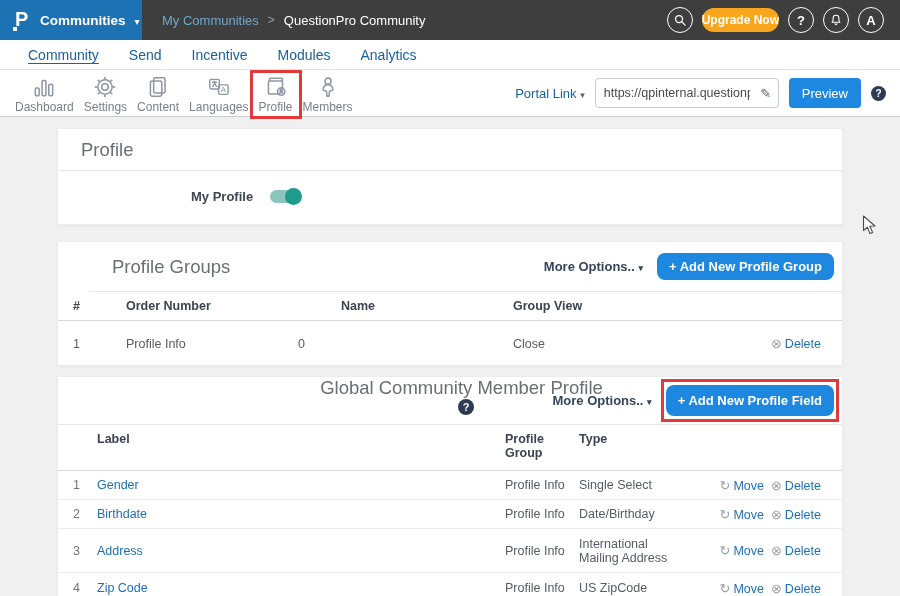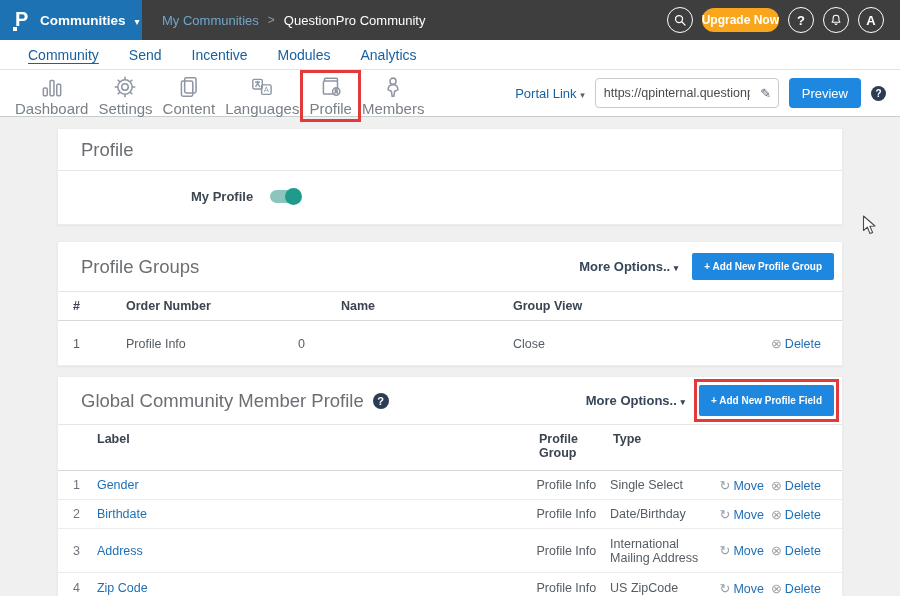--- a/index.html
+++ b/index.html
@@ -31,21 +31,21 @@
 
   
   .tabbar { position:absolute; left:0; top:40px; width:900px; height:30px; background:#fff; border-bottom:1px solid #e3e3e3; display:flex; align-items:center; gap:30px; padding-left:28px; }
   .tab { color:#19619f; font-size:14px; font-weight:500; cursor:pointer; }
   .tab.active { text-decoration:underline; text-underline-offset:3px; }
 
   
   .toolbar { position:absolute; left:0; top:70px; width:900px; height:47px; background:#fff; border-bottom:1px solid #c8cdd0; display:flex; align-items:flex-start; padding:3px 0 0 10px; }
   .tool-item { position:relative; display:flex; flex-direction:column; align-items:center; gap:0px; padding:1px 5px; cursor:pointer; }
   .tool-item svg { display:block; }
-  .tool-label { font-size:15px; color:#7a8087; white-space:nowrap; }
+  .tool-label { font-size:12px; color:#7a8087; white-space:nowrap; }
   .annotation-frame { position:absolute; border:3px solid var(--annotation-red); pointer-events:none; }
   .tool-item .annotation-frame { left:-4px; top:-3px; right:-4px; bottom:-4px; }
   .toolbar-right { margin-left:auto; display:flex; align-items:center; padding-right:14px; gap:10px; height:40px; }
   .portal-link { color:#19619f; font-size:13px; cursor:pointer; white-space:nowrap; }
   .portal-link .caret { font-size:9px; color:#55606b; }
   .url-group { display:flex; align-items:center; width:184px; height:30px; border:1px solid #c6cbd0; border-radius:4px; background:#fff; overflow:hidden; }
   .url-input { flex:1; border:none; outline:none; font-family:inherit; font-size:12.5px; color:#4a4a4a; padding:0 4px 0 8px; min-width:0; background:#fff; }
   .pencil-addon { width:24px; height:100%; display:flex; align-items:center; justify-content:center; color:#5d6470; font-size:13px; cursor:pointer; }
   .preview-btn { height:30px; padding:7px 13px; background:var(--accent-blue); color:#fff; border:none; border-radius:4px; font-family:inherit; font-size:13px; cursor:pointer; }
   .help-badge { width:15px; height:15px; border-radius:50%; background:#2d3c55; color:#fff; font-size:10px; font-weight:700; display:flex; align-items:center; justify-content:center; cursor:pointer; }
@@ -60,21 +60,21 @@
   .toggle-row { display:flex; align-items:center; gap:17px; margin:18px 0 0 133px; }
   .toggle-label { font-weight:700; font-size:13px; color:#3d4752; }
   .toggle { position:relative; width:30px; height:13px; background:#8cc5bd; border-radius:7px; cursor:pointer; }
   .toggle .knob { position:absolute; right:-2px; top:-2px; width:17px; height:17px; border-radius:50%; background:var(--teal); }
 
   #card-groups { top:241px; height:125px; }
   #card-member { top:376px; height:221px; }
   .head-right { position:absolute; right:8px; top:0; height:100%; display:flex; align-items:center; gap:14px; }
   .more-options { color:#36455a; font-size:13px; font-weight:600; cursor:pointer; white-space:nowrap; }
   .more-options .caret { font-size:9px; }
-  .add-btn { height:27px; padding:0 12px; background:var(--accent-blue); color:#fff; border:none; border-radius:2px; font-family:inherit; font-size:10px; font-weight:600; cursor:pointer; white-space:nowrap; }
+  .add-btn { height:27px; padding:0 12px; background:var(--accent-blue); color:#fff; border:none; border-radius:8px; font-family:inherit; font-size:13px; font-weight:600; cursor:pointer; white-space:nowrap; }
   .btn-wrap { position:relative; }
   .btn-wrap .annotation-frame { left:-5px; top:-6px; right:-5px; bottom:-6px; }
   #card-member .add-btn { height:31px; }
   .title-help { width:16px; height:16px; border-radius:50%; background:#2d3c55; color:#fff; font-size:11px; font-weight:700; display:flex; align-items:center; justify-content:center; margin-left:9px; cursor:pointer; }
 
   
   .tbl-row { display:flex; padding:0 15px; align-items:center; }
   .tbl-header { font-weight:700; color:#3b4450; }
   .tbl-row .cell { padding-right:6px; }
   a.link { color:#1f6fb5; text-decoration:none; cursor:pointer; }
@@ -83,29 +83,29 @@
   .actions-cell .gap { display:inline-block; width:7px; }
 
   
   .g-num { width:53px; }
   .g-name { width:172px; }
   .g-order { width:215px; }
   .g-view { flex:1; }
   .g-actions { width:120px; text-align:right; }
   #card-groups .tbl-header { height:29px; border-bottom:1px solid #d8d8d8; }
   #card-groups .tbl-body-row { height:45px; }
-  #card-groups .card-head { height:50px; border-bottom:1px solid #e6e6e6; }
+  #card-groups .card-head { height:50px; border-bottom:1px solid #e6e6e6;margin-left:31px; }
 
   
   .m-num { width:24px; color:#6d747b; }
-  .m-label { width:442px; }
+  .m-label { width:408px; }
   .m-group { width:74px; }
   .m-type { width:110px; }
   .m-actions { flex:1; text-align:right; }
-  #card-member .card-head { height:48px; border-bottom:1px solid #e6e6e6; }
+  #card-member .card-head { height:48px; border-bottom:1px solid #e6e6e6;flex-direction:column; }
   #card-member .tbl-header { height:46px; align-items:flex-start; padding-top:7px; border-bottom:1px solid #d8d8d8; }
   #card-member .tbl-body-row { border-bottom:1px solid #ececec; }
   .r-h29 { height:29px; }
   .r-h44 { height:44px; }
   .r-last { height:30px; border-bottom:none !important; }
 
   
   #cursor { position:absolute; left:862px; top:215px; pointer-events:none; }
 </style>
 </head>

